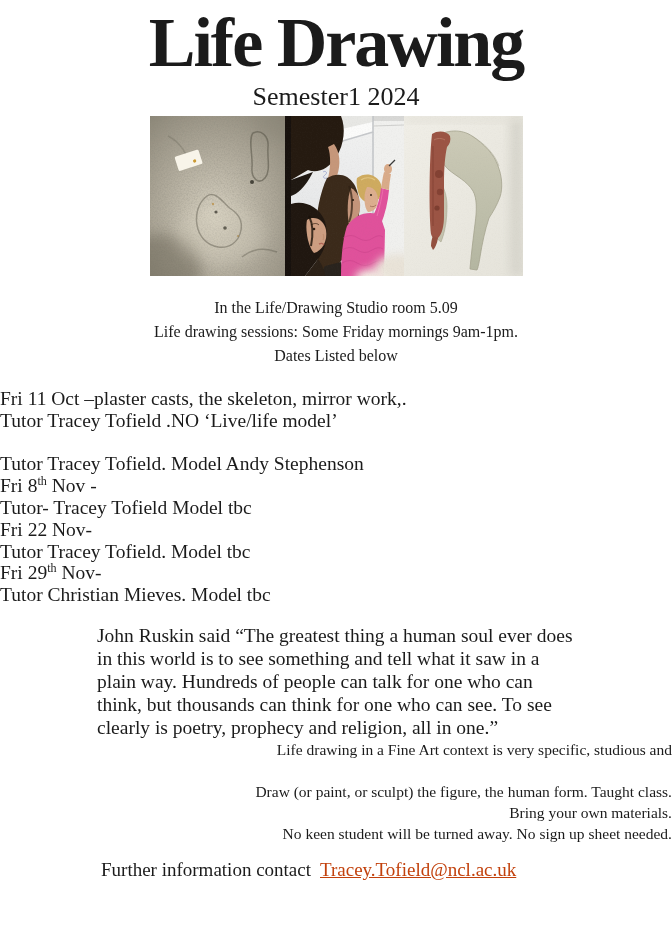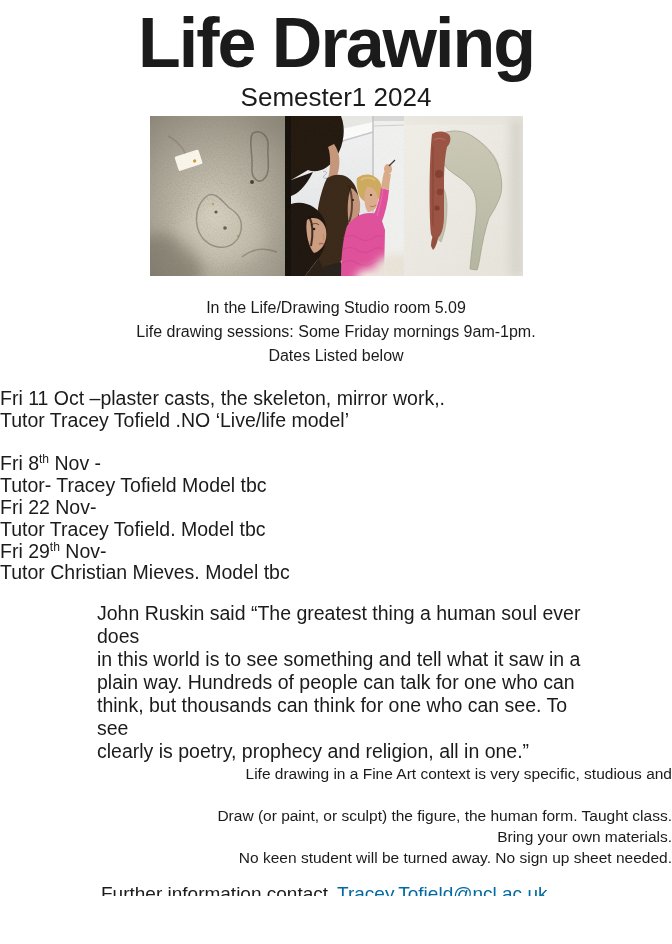--- a/index.html
+++ b/index.html
@@ -1,36 +1,36 @@
 <!DOCTYPE html>
 <html><head>
 <meta charset="utf-8">
 <style>
   html,body{margin:0;padding:0;background:#ffffff;}
   .page{
     width:672px;height:896px;background:#ffffff;position:relative;overflow:hidden;
-    font-family:Liberation Sans, sans-serif;color:#1b1b1b;
+    font-family:Liberation Serif, serif;color:#1b1b1b;
   }
   .title{
     text-align:center;font-size:70px;line-height:74px;font-weight:bold;
     letter-spacing:-2px;margin-top:6px;
   }
   .subtitle{text-align:center;font-size:26px;line-height:30px;margin-top:2px;}
   .photo-strip{display:flex;justify-content:center;margin-top:4px;height:160px;}
   .photo-strip svg{display:block;flex:0 0 auto;}
   .intro{ text-align:center;font-size:16px;line-height:24px;margin-top:20px;}
   .schedule{font-size:19.5px;line-height:21.8px;margin-top:20px;}
   .schedule .block-b{margin-top:21.8px;}
   .bline{white-space:pre-wrap;}
   sup{font-size:62%;line-height:0;vertical-align:super;}
   .quote{margin:18px 70px 0 97px;font-size:19.5px;line-height:23px;}
   .details{margin-left:97px;font-size:15.5px;line-height:21px;font-weight:500;text-align:right;}
   .details .para2{margin-top:21px;}
   .contact{margin-left:101px;margin-top:14px;font-size:19px;line-height:24px;}
-  .contact .email{color:#0369a1;text-decoration:underline;cursor:pointer;margin-left:9px;}
+  .contact .email{color:#c2410c;text-decoration:underline;cursor:pointer;margin-left:9px;}
 </style>
 </head>
 <body>
 
 <div class="page">
 
   <div class="title">Life Drawing</div>
   <div class="subtitle">Semester1 2024</div>
 
   <div class="photo-strip">
@@ -173,20 +173,21 @@
     <div class="bline">Life drawing sessions: Some Friday mornings 9am-1pm.</div>
     <div class="bline">Dates Listed below</div>
   </div>
 
   <div class="schedule">
     <div class="block-a">
       <div class="bline">Fri 11 Oct –plaster casts, the skeleton, mirror work,.</div>
       <div class="bline">Tutor Tracey Tofield .NO ‘Live/life model’</div>
     </div>
     <div class="block-b">
+      <div class="bline">Tutor Tracey Tofield. Model Andy Stephenson</div>
       <div class="bline"><span>Fri 8</span><sup>th</sup><span> Nov -</span></div>
       <div class="bline">Tutor- Tracey Tofield Model tbc</div>
       <div class="bline">Fri 22 Nov-</div>
       <div class="bline">Tutor Tracey Tofield. Model tbc</div>
       <div class="bline"><span>Fri 29</span><sup>th</sup><span> Nov-</span></div>
       <div class="bline">Tutor Christian Mieves. Model tbc</div>
     </div>
   </div>
 
   <div class="quote">

